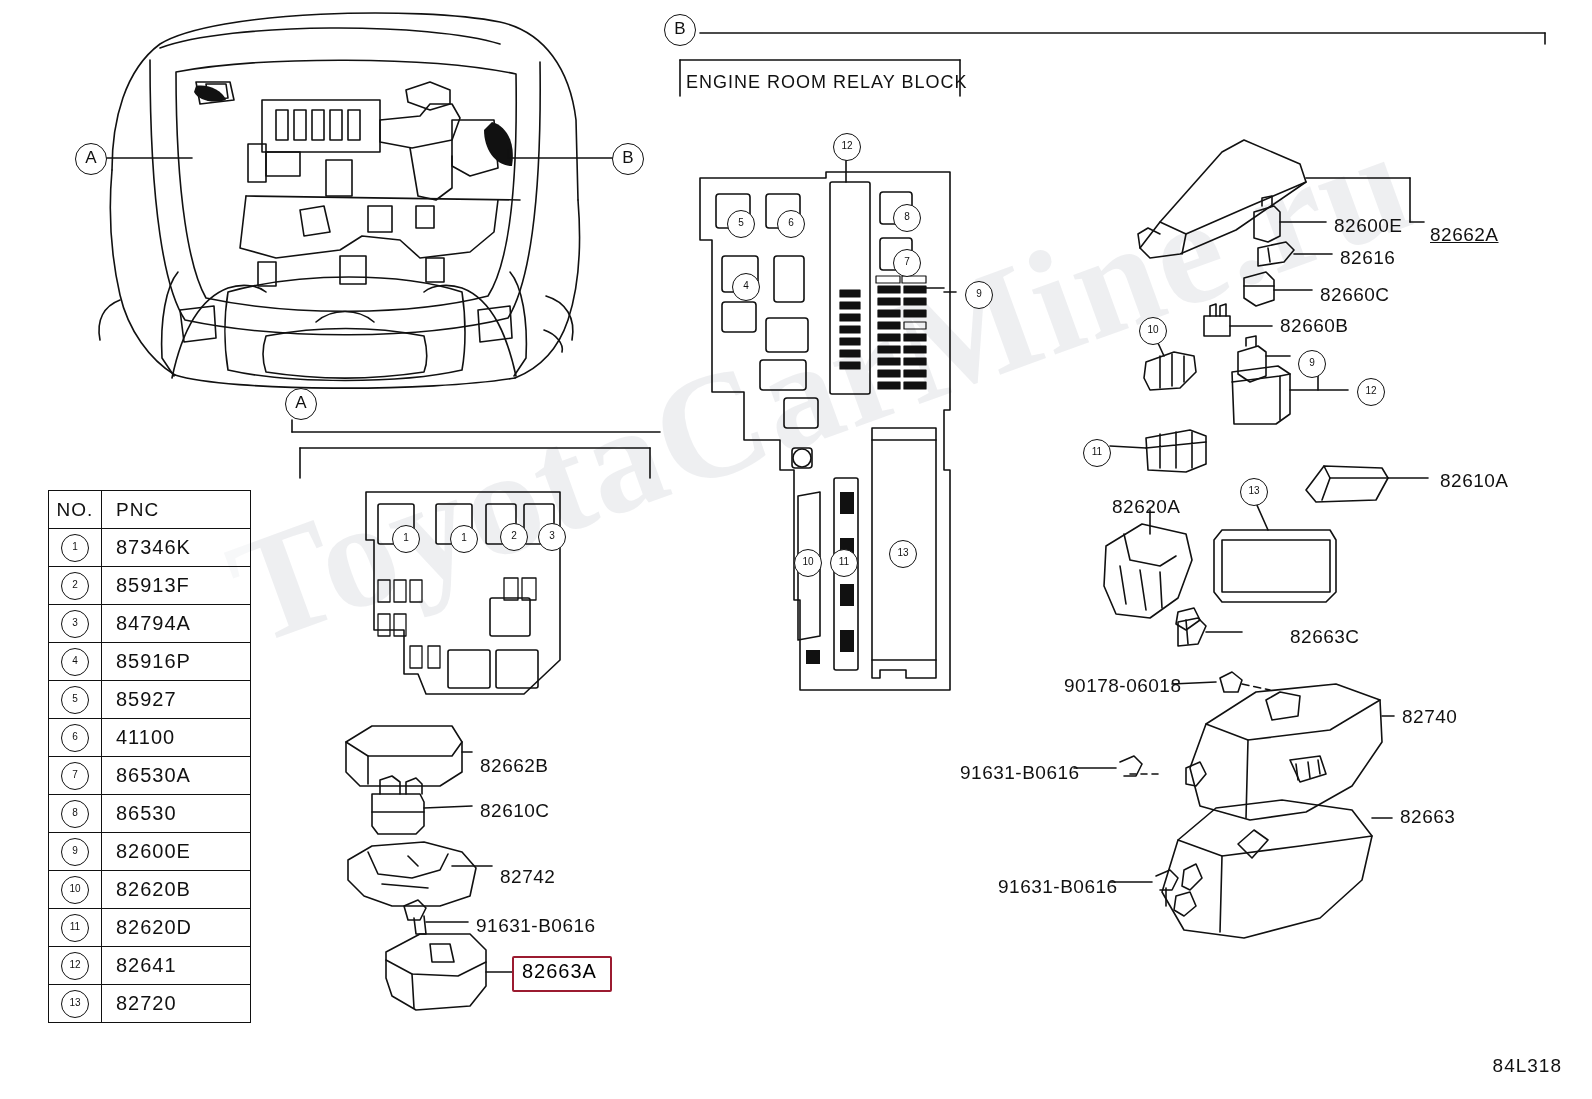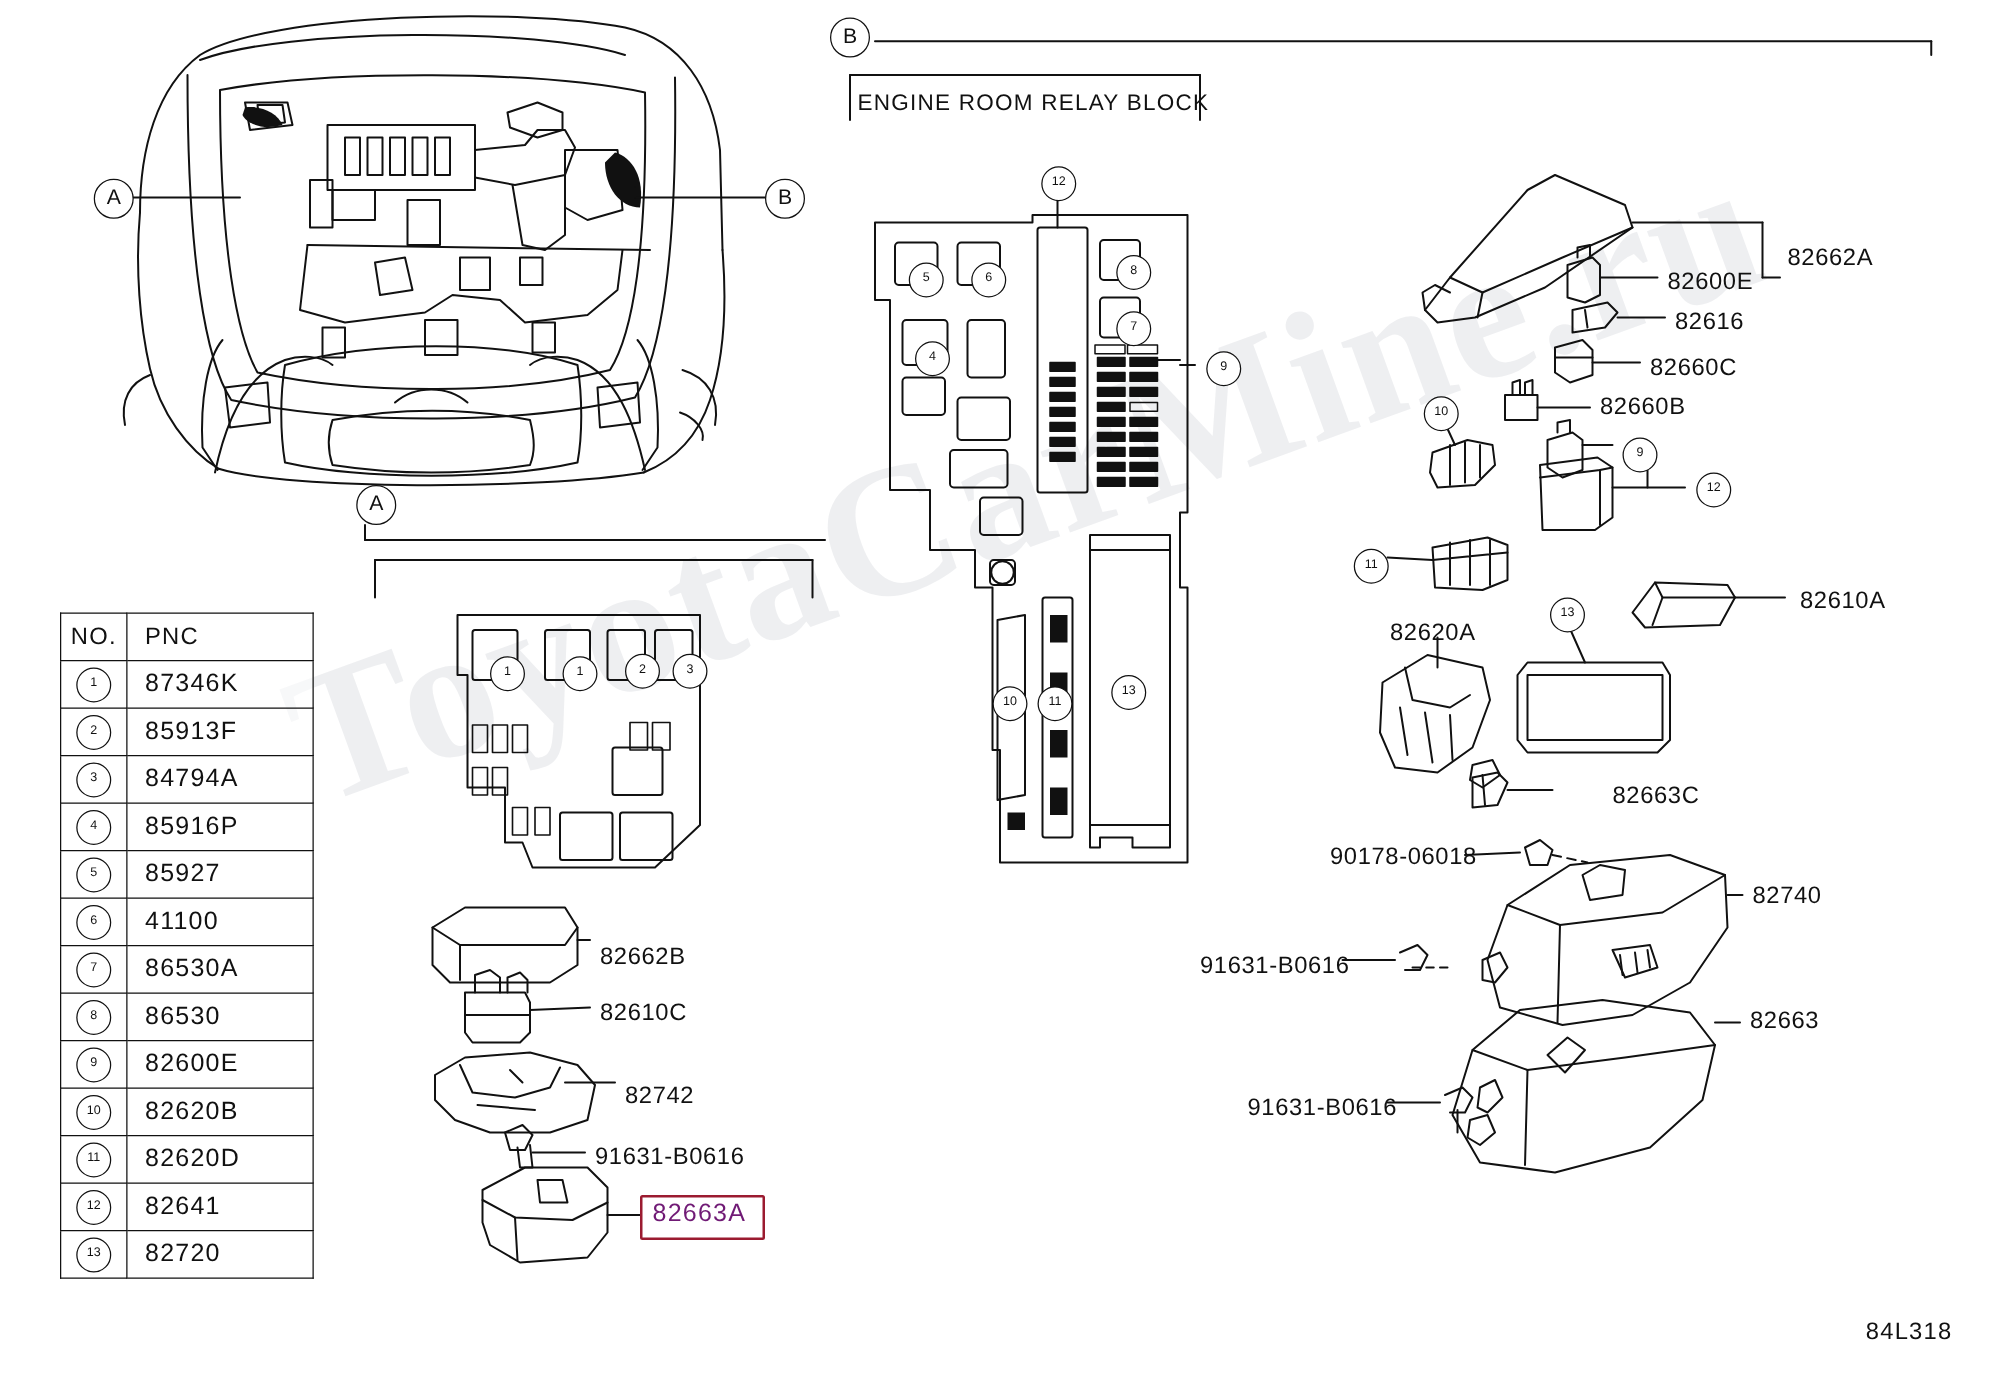--- a/index.html
+++ b/index.html
@@ -93,21 +93,21 @@
   .hl-box {
     position: absolute;
     border: 2.5px solid #9b1b30;
     background: #fff;
     border-radius: 2px;
   }
   .hl-text {
     position: absolute;
     font-size: 20px;
     letter-spacing: 1px;
-    color: #701a75;
+    color: #000000;
   }
   .code {
     position: absolute;
     right: 30px;
     bottom: 22px;
     font-size: 19px;
     letter-spacing: 1px;
     color: #111;
   }
 </style>
@@ -492,21 +492,21 @@
       <div class="circnum" style="left: 1240px; top: 478px;">13</div>
     </div>
 
   <div id="labels-a">
       <div class="lbl" style="left: 480px; top: 755px;">82662B</div>
       <div class="lbl" style="left: 480px; top: 800px;">82610C</div>
       <div class="lbl" style="left: 500px; top: 866px;">82742</div>
       <div class="lbl" style="left: 476px; top: 915px;">91631-B0616</div>
     </div>
   <div id="labels-b">
-      <div class="lbl" style="left: 1430px; top: 196px;">82662A</div>
+      <div class="lbl" style="left: 1430px; top: 224px; text-decoration: underline;">82662A</div>
       <div class="lbl" style="left: 1334px; top: 215px;">82600E</div>
       <div class="lbl" style="left: 1340px; top: 247px;">82616</div>
       <div class="lbl" style="left: 1320px; top: 284px;">82660C</div>
       <div class="lbl" style="left: 1280px; top: 315px;">82660B</div>
       <div class="lbl" style="left: 1440px; top: 470px;">82610A</div>
       <div class="lbl" style="left: 1112px; top: 496px;">82620A</div>
       <div class="lbl" style="left: 1250px; top: 626px; margin-left: 40px;">82663C</div>
       <div class="lbl" style="left: 1064px; top: 675px;">90178-06018</div>
       <div class="lbl" style="left: 1402px; top: 706px;">82740</div>
       <div class="lbl" style="left: 960px; top: 762px;">91631-B0616</div>

